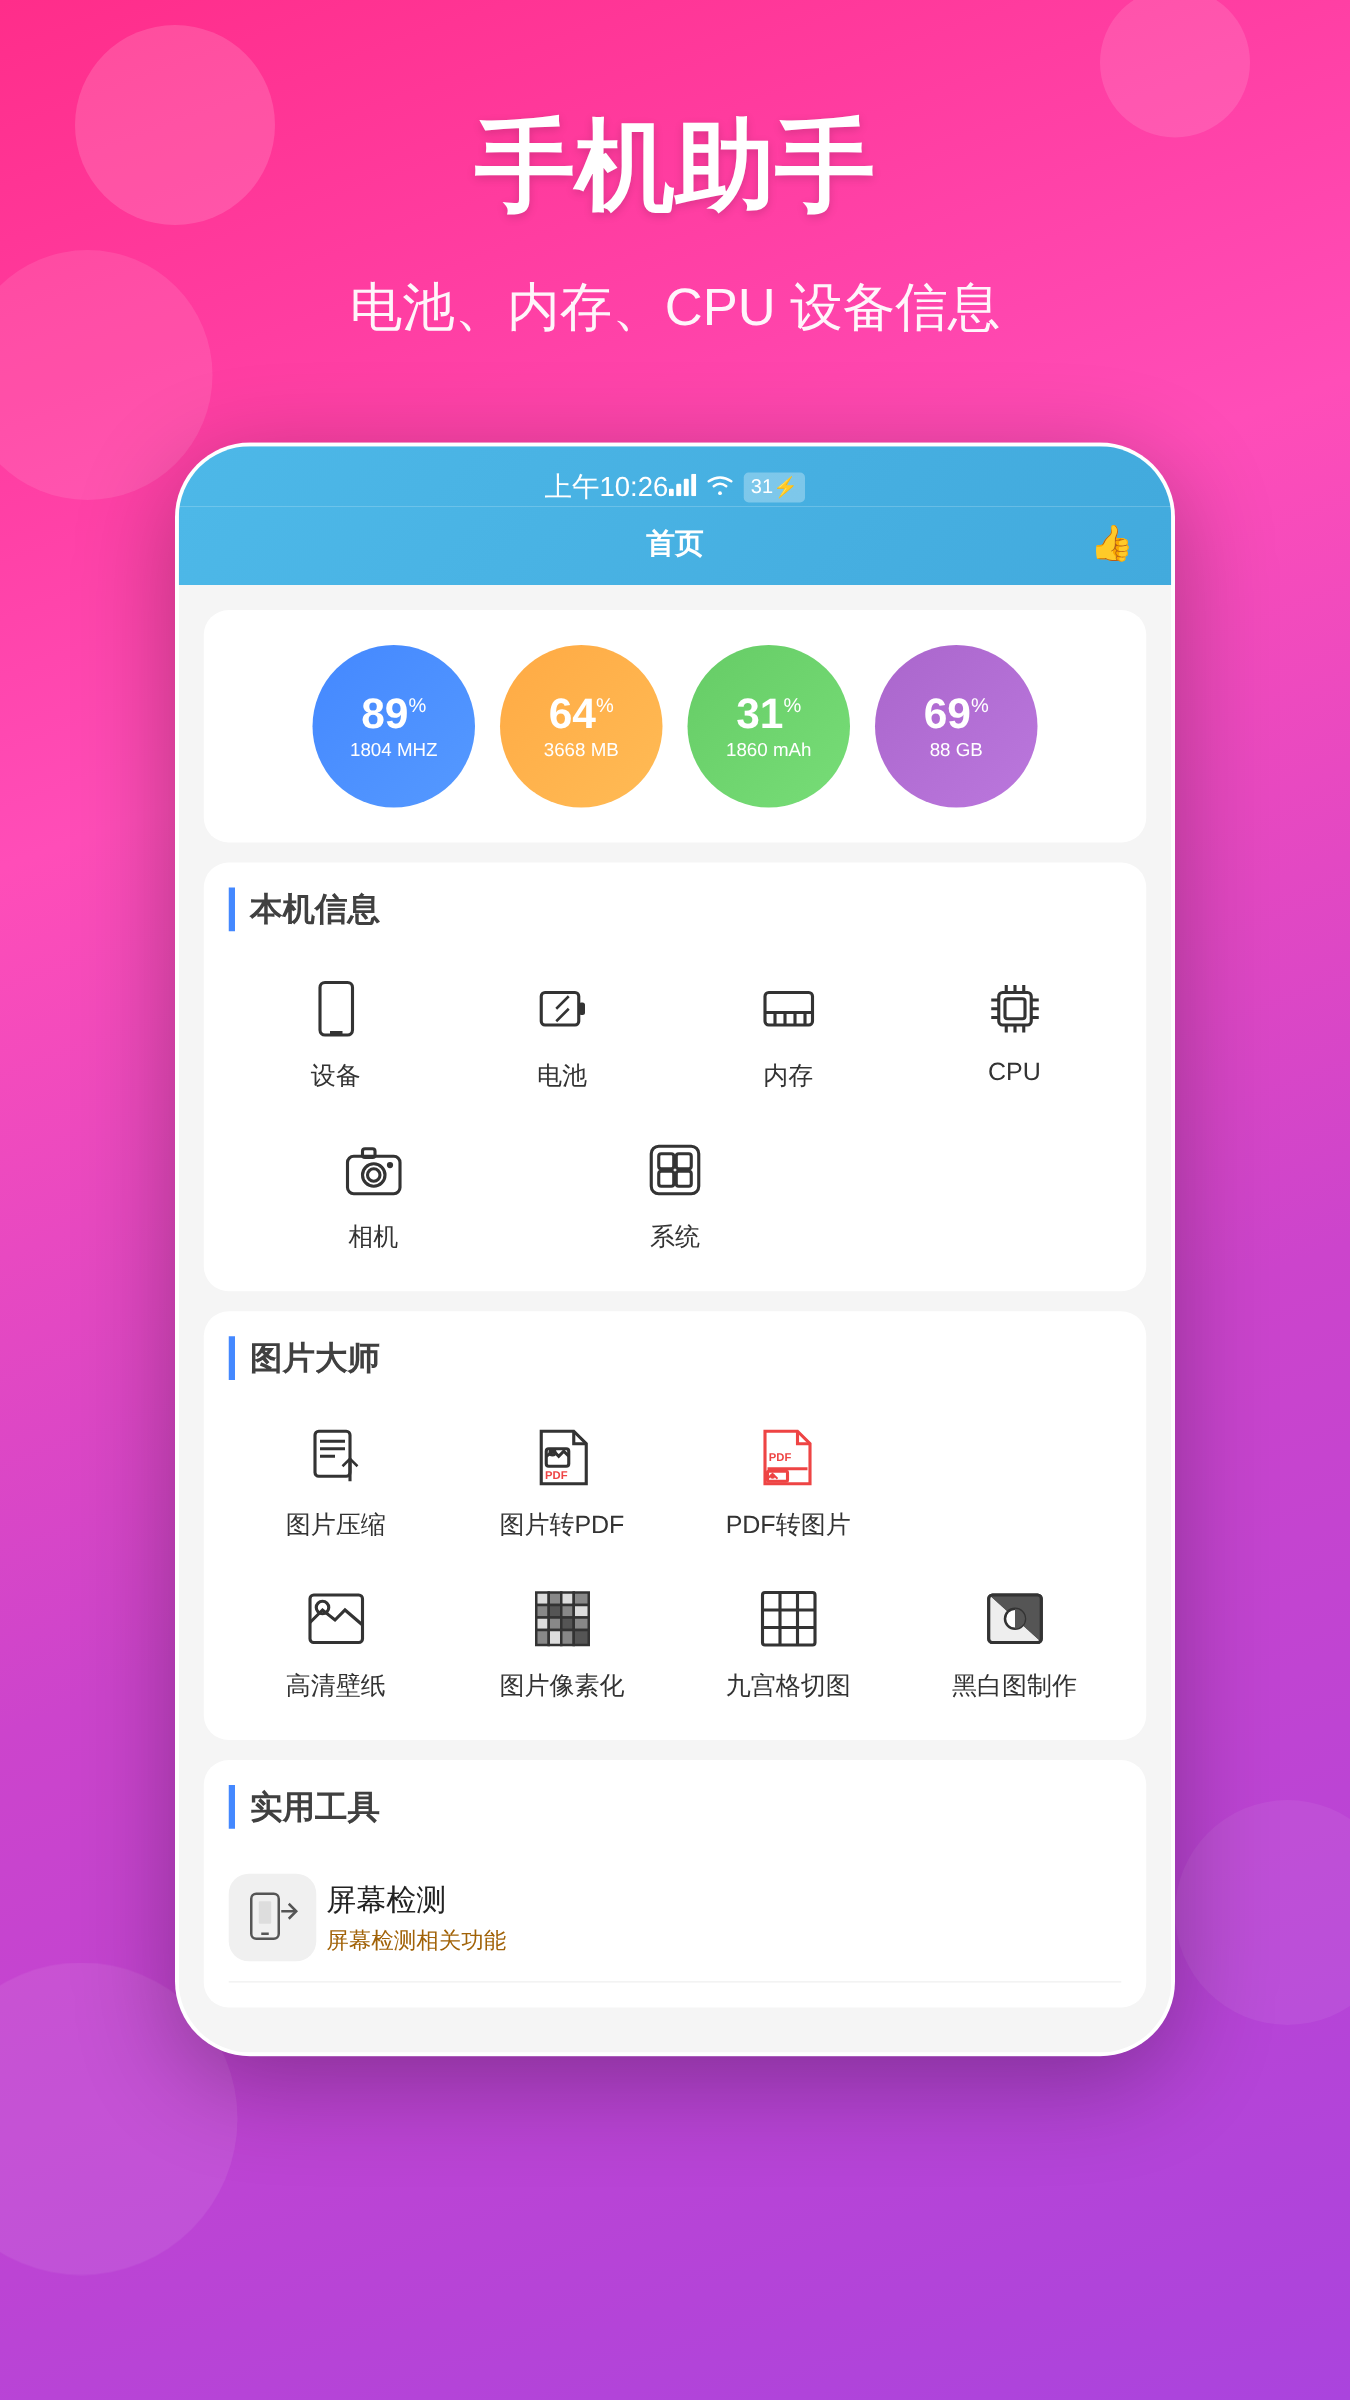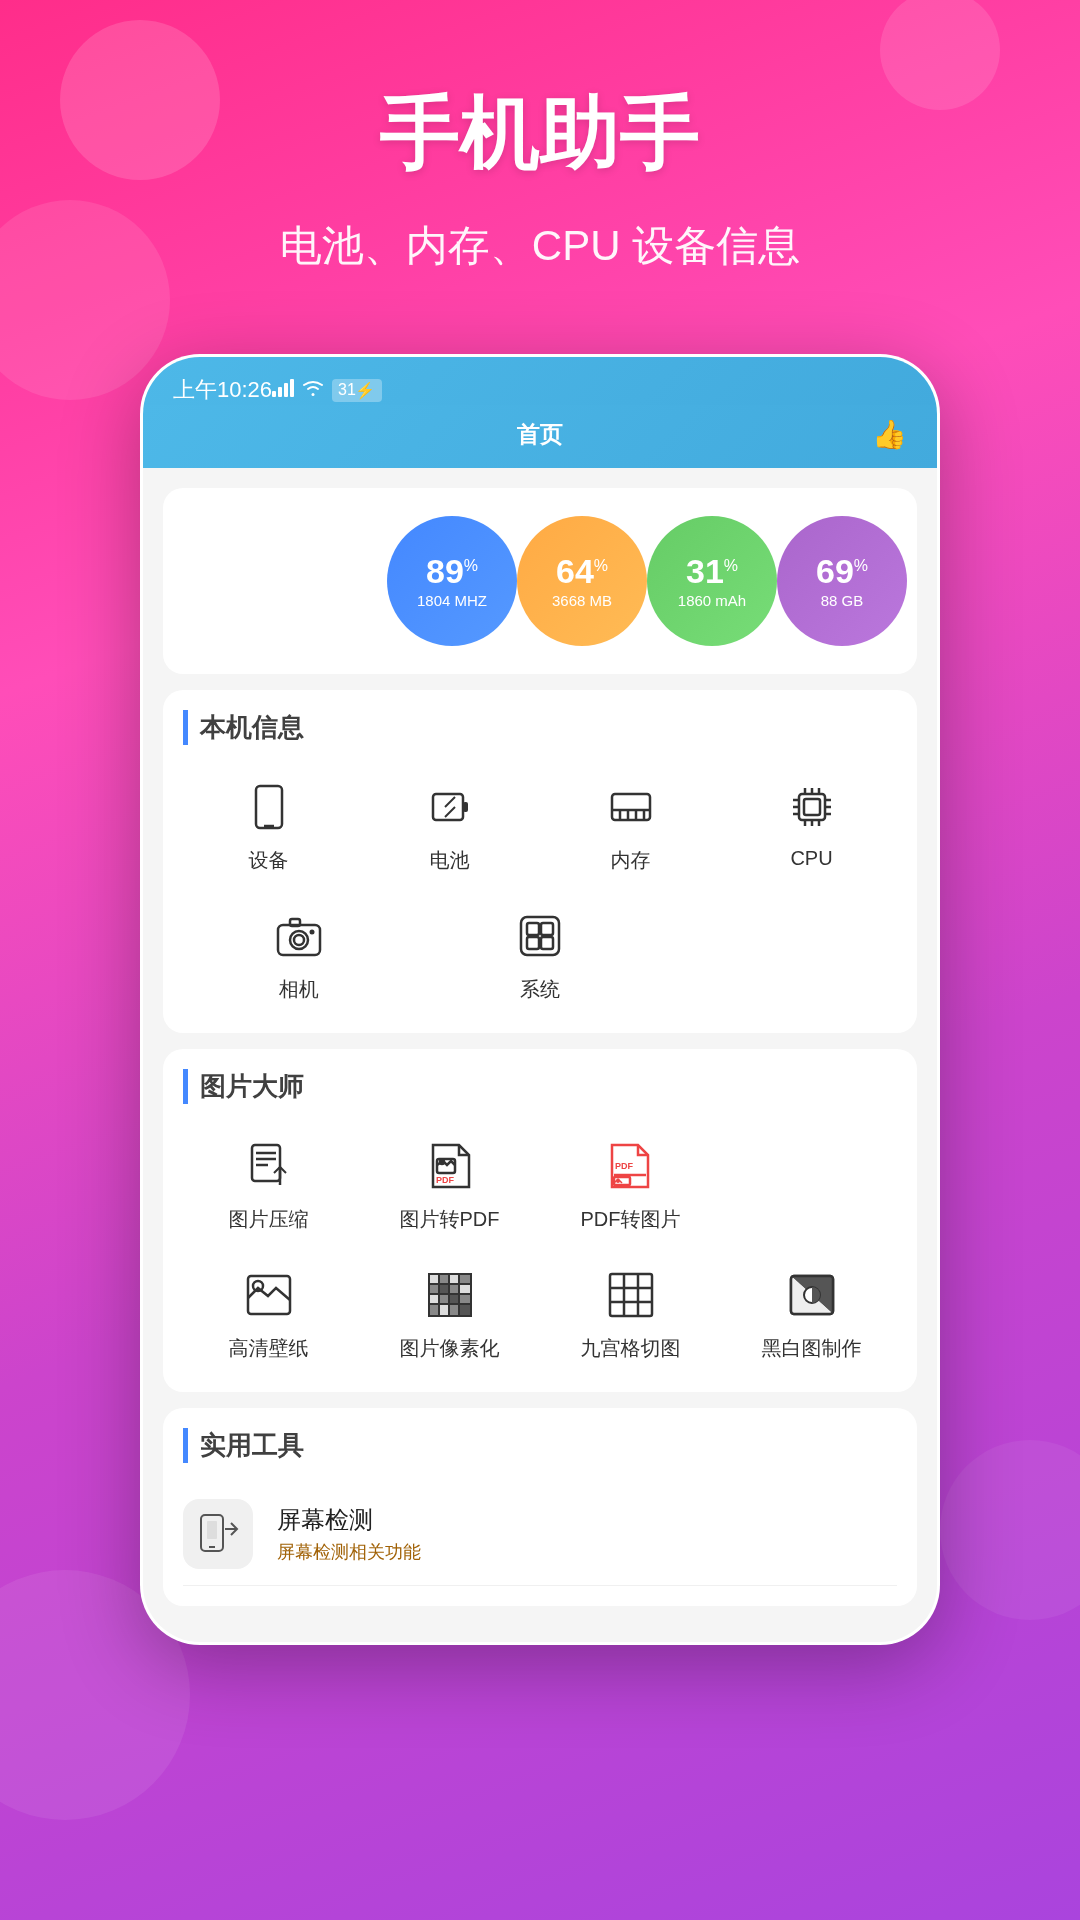--- a/index.html
+++ b/index.html
@@ -80,21 +80,21 @@
       box-shadow: 0 20px 80px rgba(0,0,0,0.3);
       overflow: hidden;
       border: 3px solid rgba(255,255,255,0.8);
     }
 
     
     .status-bar {
       background: linear-gradient(135deg, #4db8e8, #42aadd);
       padding: 18px 30px 0;
       display: flex;
-      justify-content: flex-start;
+      justify-content: center;
       align-items: center;
     }
 
     .status-time {
       font-size: 22px;
       color: white;
       font-weight: 500;
     }
 
     .status-icons {
@@ -142,23 +142,24 @@
       background: #f5f5f5;
       padding: 20px;
     }
 
     
     .metrics-row {
       background: white;
       border-radius: 20px;
       padding: 28px 10px;
       display: flex;
-      justify-content: flex-end;
+      justify-content: center;
       align-items: center;
       margin-bottom: 16px;
+      gap: 20px;
     }
 
     .metric-circle {
       width: 130px;
       height: 130px;
       border-radius: 50%;
       display: flex;
       flex-direction: column;
       align-items: center;
       justify-content: center;
@@ -241,21 +242,21 @@
     .icon-label {
       font-size: 20px;
       color: #333;
       text-align: center;
     }
 
     
     .utility-item {
       display: flex;
       align-items: center;
-      gap: 24px;
+      gap: 8px;
       padding: 16px 0;
       border-bottom: 1px solid #f0f0f0;
     }
 
     .utility-icon {
       width: 70px;
       height: 70px;
       border-radius: 16px;
       background: #f0f0f0;
       display: flex;

